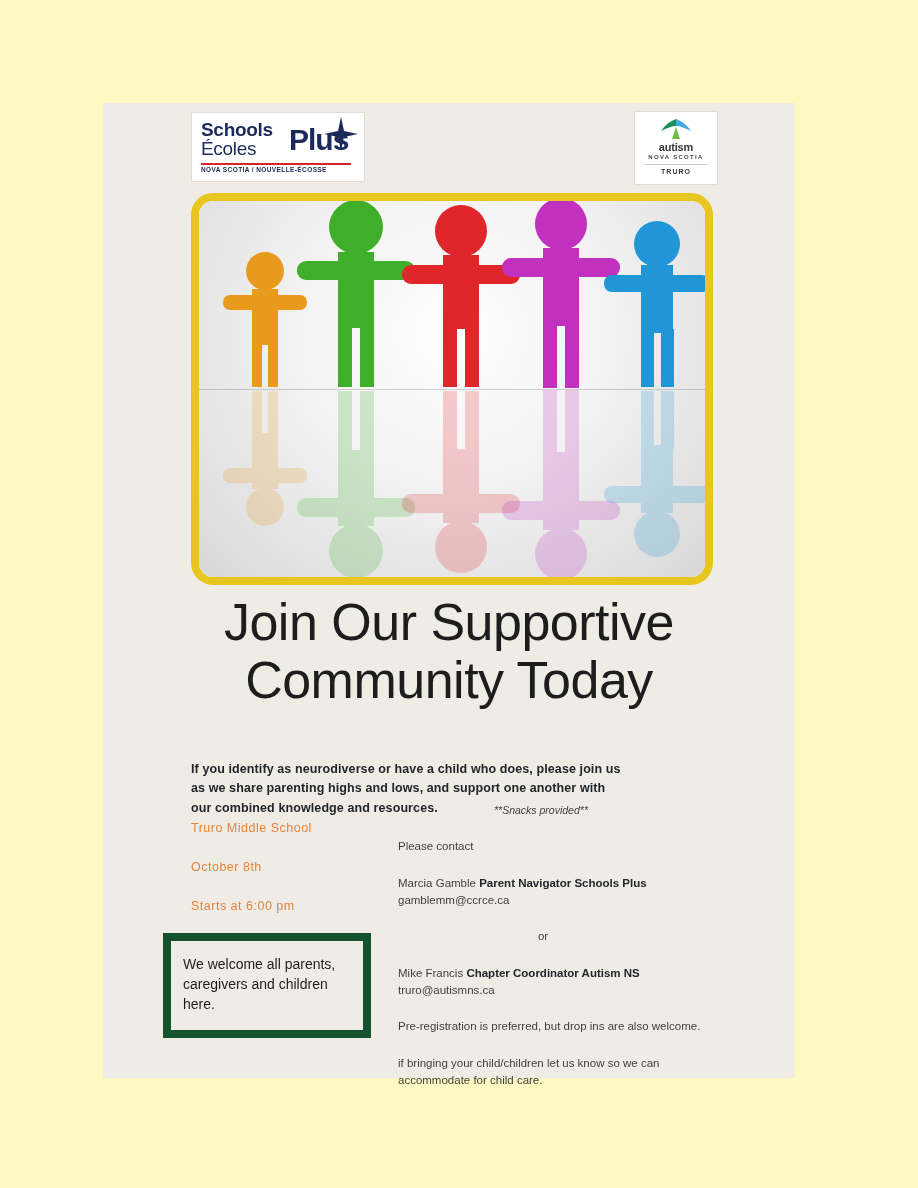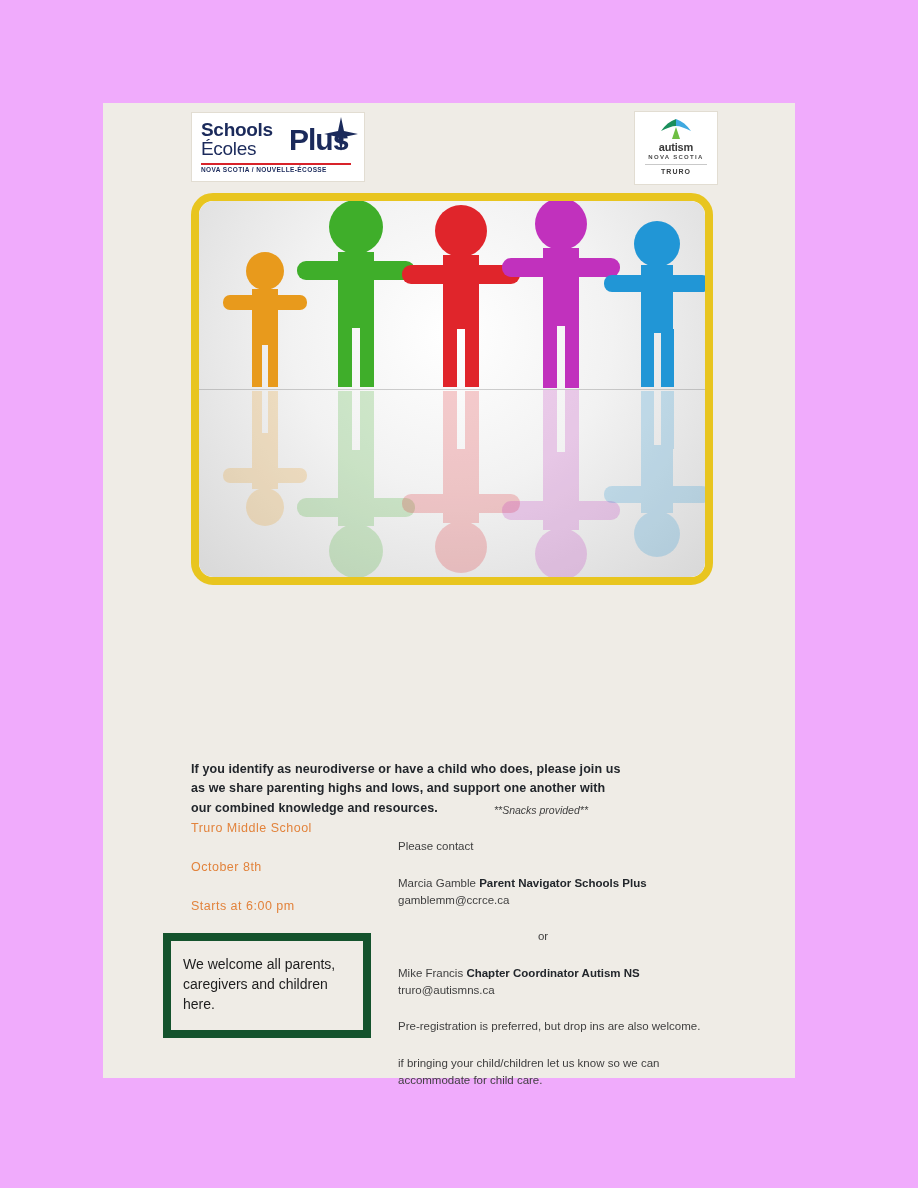--- a/index.html
+++ b/index.html
@@ -7,21 +7,21 @@
     padding: 0;
     background: #ffffff;
     width: 918px;
     height: 1188px;
     font-family: "Liberation Sans", sans-serif;
   }
   #poster-page {
     position: relative;
     width: 918px;
     height: 1188px;
-    background: #f0abfc;
+    background: #fef9c3;
     overflow: hidden;
   }
   #poster-sheet {
     position: absolute;
     left: 103px;
     top: 103px;
     width: 692px;
     height: 975px;
     background: #efece6;
   }
@@ -385,20 +385,21 @@
         <svg class="reflection" style="left:402px; width:112px; height:170px;" viewBox="0 0 112 170">
           <circle cx="56" cy="25" r="23" fill="#2196d6"></circle>
           <rect x="40" y="46" width="32" height="68" fill="#2196d6"></rect>
           <rect x="3" y="56" width="106" height="17" rx="8" fill="#2196d6"></rect>
           <rect x="40" y="110" width="13" height="58" fill="#2196d6"></rect>
           <rect x="60" y="110" width="13" height="58" fill="#2196d6"></rect>
         </svg>
       </div>
     </div>
 
+    <div class="headline">Join Our Supportive Community Today</div>
 
     <div class="intro">If you identify as neurodiverse or have a child who does, please join us as we share parenting highs and lows, and support one another with our combined knowledge and resources.</div>
 
     <div class="details">
       <div>Truro Middle School</div>
       <div>October 8th</div>
       <div>Starts at 6:00 pm</div>
     </div>
 
     <div class="welcome-box">We welcome all parents, caregivers and children here.</div>

